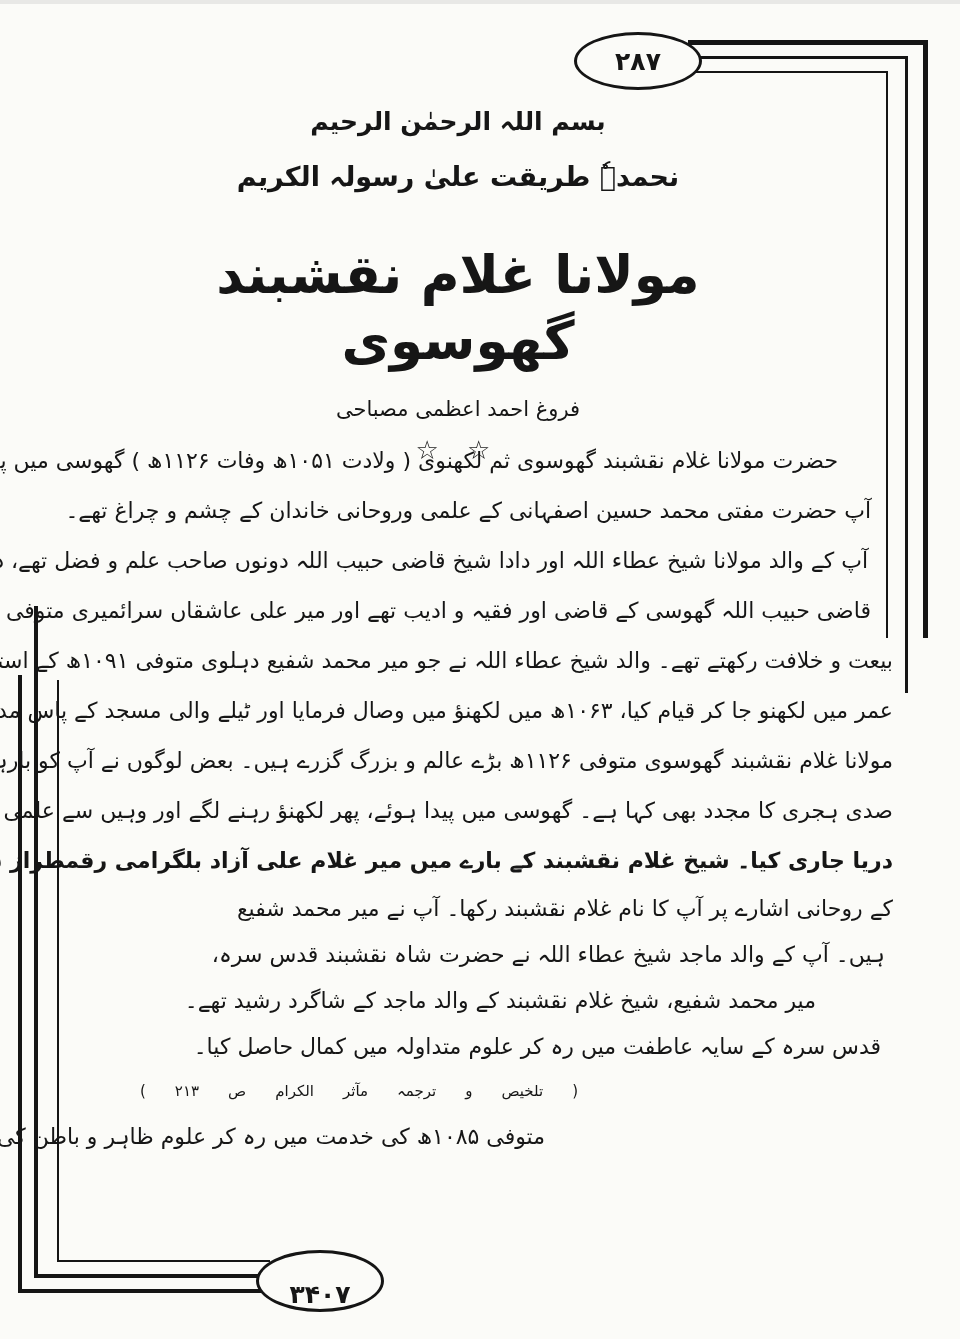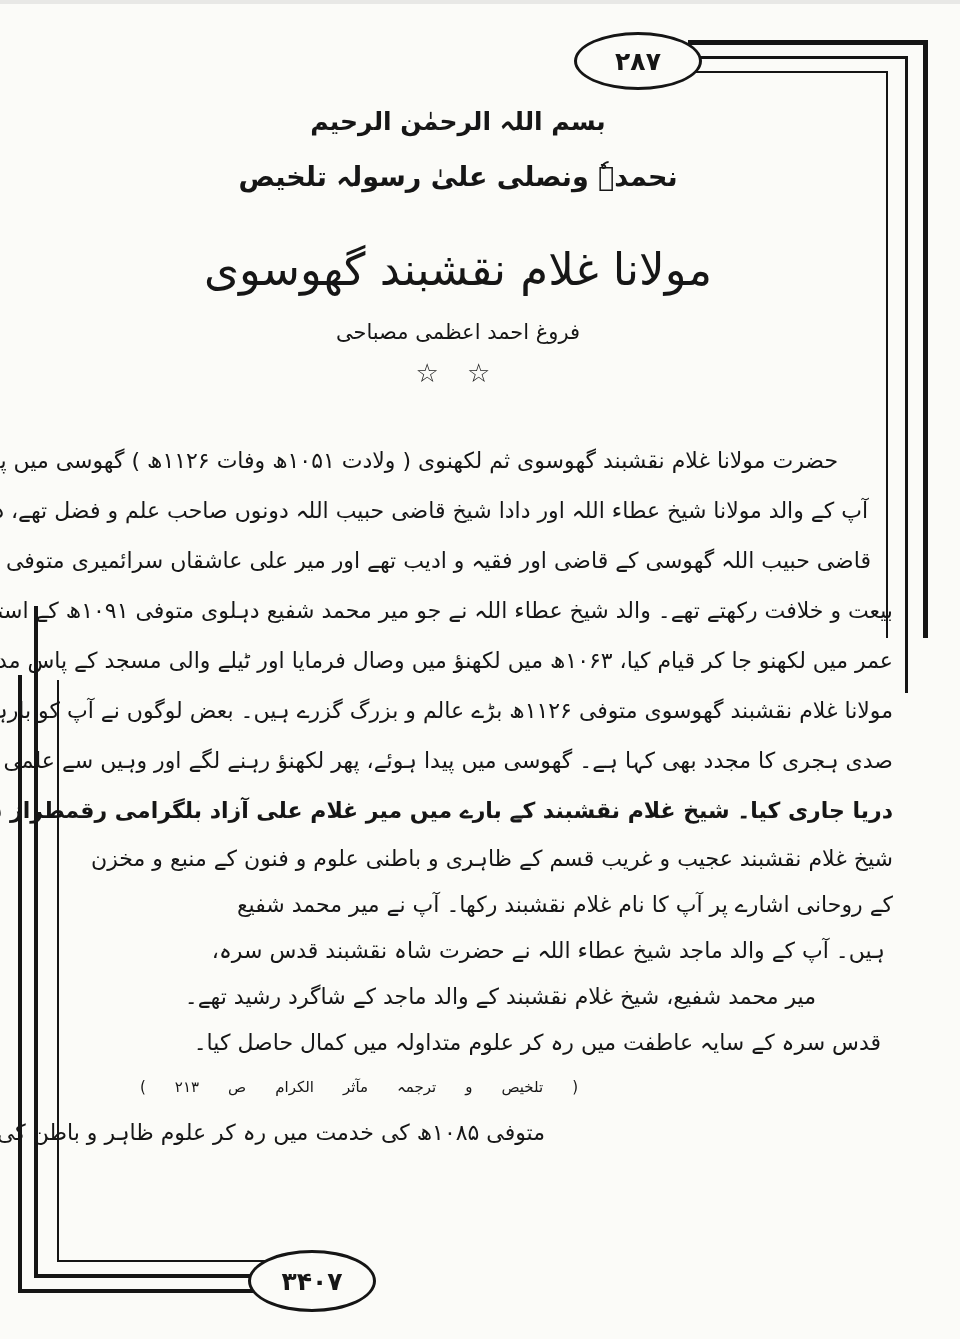--- a/index.html
+++ b/index.html
@@ -33,29 +33,29 @@
   .oval{
     position:absolute;z-index:2;
     background:#fbfbf8;
     border:3px solid #151515;
     border-radius:50%;
     display:flex;align-items:center;justify-content:center;
     font-weight:bold;font-size:25px;
     letter-spacing:2px;
   }
   .oval-top{left:586px;top:28px;width:122px;height:52px;}
-  .oval-bottom{left:260px;top:1246px;width:122px;height:56px;}
+  .oval-bottom{left:268px;top:1246px;width:122px;height:56px;align-items:flex-end;}
   
   .head-block{
     position:absolute;top:92px;left:120px;width:700px;
     text-align:center;z-index:2;
   }
   .bismillah{font-size:25px;font-weight:bold;line-height:52px;}
   .tahmid{font-size:27px;font-weight:bold;line-height:58px;}
-  .main-title{font-size:45px;font-weight:normal;line-height:1.25;margin-top:36px;}
+  .main-title{font-size:53px;font-weight:bold;line-height:1.25;margin-top:36px;}
   .author-line{font-size:21px;font-weight:normal;margin-top:22px;}
   .stars{font-size:26px;margin-top:14px;letter-spacing:10px;color:#1c1c1c;}
   
   .body-text{
     position:absolute;top:432px;left:90px;width:815px;z-index:2;
     direction:rtl;
     font-size:22px;
   }
   .tline{
     direction:rtl;
@@ -105,47 +105,47 @@
 
   <div class="oval oval-top">
     <span>۲۸۷</span>
   </div>
   <div class="oval oval-bottom">
     <span>۳۴۰۷</span>
   </div>
 
   <div class="head-block">
     <div class="bismillah">بسم اللہ الرحمٰن الرحیم</div>
-    <div class="tahmid">نحمدہٗ ونصلی علیٰ رسولہ تلخیص</div>
+    <div class="tahmid">نحمدہٗ طریقت علیٰ رسولہ الکریم</div>
     <div class="main-title">مولانا غلام نقشبند گھوسوی</div>
     <div class="author-line">فروغ احمد اعظمی مصباحی</div>
     <div class="stars">☆ ☆</div>
   </div>
 
   <div class="body-text">
 
     <div>
       <div class="tline p1-l1">حضرت مولانا غلام نقشبند گھوسوی ثم لکھنوی ( ولادت ۱۰۵۱ھ وفات ۱۱۲۶ھ ) گھوسی میں پیدا ہوئے۔</div>
+      <div class="tline p1-l2">آپ حضرت مفتی محمد حسین اصفہانی کے علمی وروحانی خاندان کے چشم و چراغ تھے۔</div>
     </div>
 
     <div>
       <div class="tline p2-l1">آپ کے والد مولانا شیخ عطاء اللہ اور دادا شیخ قاضی حبیب اللہ دونوں صاحب علم و فضل تھے، دادا</div>
       <div class="tline p2-l2">قاضی حبیب اللہ گھوسی کے قاضی اور فقیہ و ادیب تھے اور میر علی عاشقاں سرائمیری متوفی ۹۵۰ھ سے</div>
       <div class="tline">بیعت و خلافت رکھتے تھے۔ والد شیخ عطاء اللہ نے جو میر محمد شفیع دہلوی متوفی ۱۰۹۱ھ کے استاذ تھے۔ آخری</div>
       <div class="tline">عمر میں لکھنو جا کر قیام کیا، ۱۰۶۳ھ میں لکھنؤ میں وصال فرمایا اور ٹیلے والی مسجد کے پاس مدفون ہیں۔</div>
     </div>
 
     <div>
       <div class="tline">مولانا غلام نقشبند گھوسوی متوفی ۱۱۲۶ھ بڑے عالم و بزرگ گزرے ہیں۔ بعض لوگوں نے آپ کو بارہویں</div>
       <div class="tline">صدی ہجری کا مجدد بھی کہا ہے۔ گھوسی میں پیدا ہوئے، پھر لکھنؤ رہنے لگے اور وہیں سے علمی و روحانی فیض کا</div>
       <div class="tline p3-l3">دریا جاری کیا۔ شیخ غلام نقشبند کے بارے میں میر غلام علی آزاد بلگرامی رقمطراز ہیں :</div>
     </div>
 
     <div class="quote-block">
-      <div class="tline q-l1">شیخ غلام نقشبند عجیب و غریب قسم کے ظاہری و باطنی علوم و فنون کے منبع و مخزن</div>
       <div class="tline q-l3">کے روحانی اشارے پر آپ کا نام غلام نقشبند رکھا۔ آپ نے میر محمد شفیع</div>
       <div class="tline q-l2">ہیں۔ آپ کے والد ماجد شیخ عطاء اللہ نے حضرت شاہ نقشبند قدس سرہ،</div>
       <div class="tline q-l5">میر محمد شفیع، شیخ غلام نقشبند کے والد ماجد کے شاگرد رشید تھے۔</div>
       <div class="tline q-l4">قدس سرہ کے سایہ عاطفت میں رہ کر علوم متداولہ میں کمال حاصل کیا۔</div>
     </div>
 
     <div class="tline cite-line">( تلخیص و ترجمہ مآثر الکرام ص ۲۱۳ )</div>
 
     <div>
       <div class="tline p4-l2">متوفی ۱۰۸۵ھ کی خدمت میں رہ کر علوم ظاہر و باطن کی تکمیل اور ان</div>

